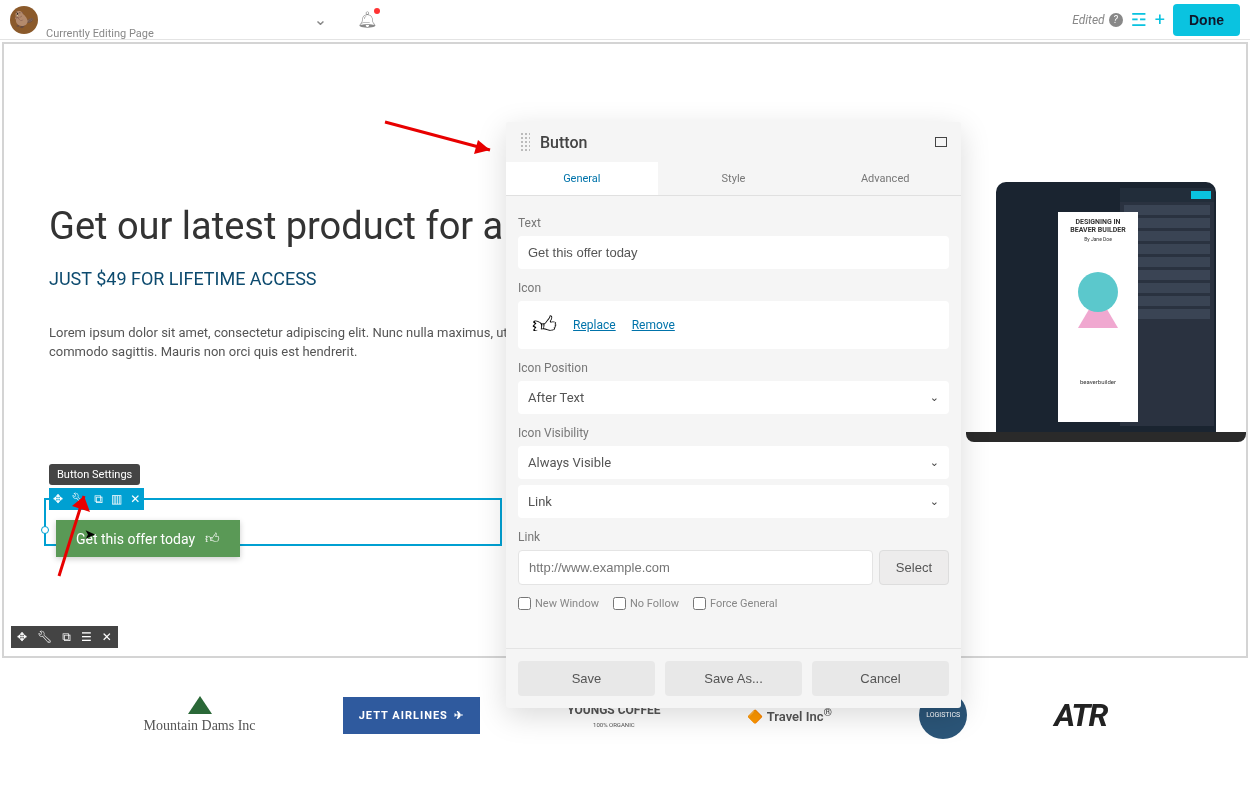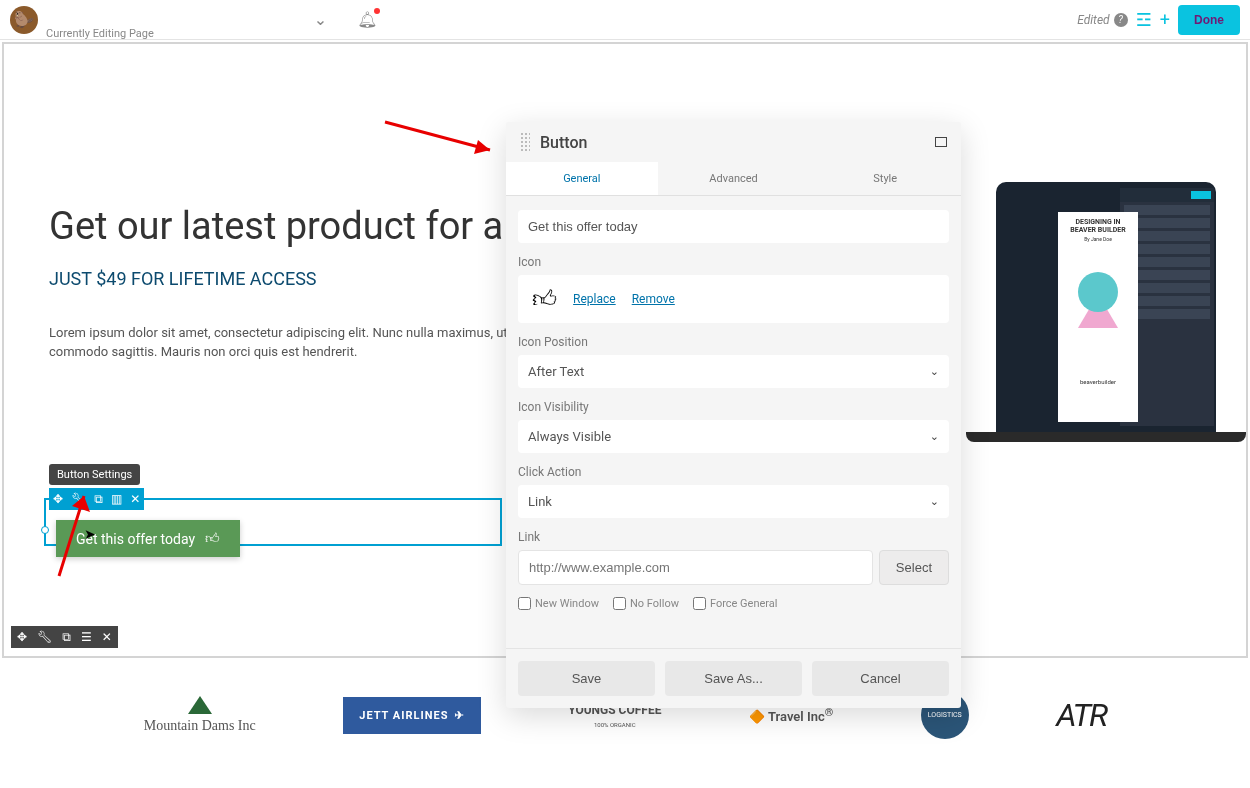--- a/index.html
+++ b/index.html
@@ -10,21 +10,21 @@
 .logo { width: 28px; height: 28px; margin-right: 8px; background: #8b5a2b; border-radius: 50%; position: relative; display: flex; align-items:center; justify-content:center; font-size:16px;}
 .page-info { display: flex; flex-direction: column; font-size: 11px; color: #888; margin-top: 44px; }
 .page-info .title { font-size: 14px; color: #333; }
 .topbar .chev { margin-left: 160px; color: #888; cursor: pointer; }
 .bell { margin-left: 30px; position: relative; color: #888; cursor: pointer; }
 .bell::after { content: ''; width: 6px; height: 6px; background: #f33; border-radius: 50%; position: absolute; top: -2px; right: -2px; }
 .top-right { margin-left: auto; display: flex; align-items: center; gap: 8px; }
 .edited { font-style: italic; font-size: 12px; color: #888; display:flex; align-items:center; gap:4px;}
 .help-circle { width: 14px; height: 14px; border-radius: 50%; background: #888; color: #fff; font-size: 10px; display: flex; align-items: center; justify-content: center; }
 .icon-btn { font-size: 18px; color: #0ac3e0; cursor: pointer; }
-.done-btn { background: #0ac3e0; color: #701a75; border: none; padding: 8px 16px; border-radius: 4px; font-weight: 600; cursor: pointer; font-size: 12px; }
+.done-btn { background: #0ac3e0; color: #0f172a; border: none; padding: 8px 16px; border-radius: 4px; font-weight: 600; cursor: pointer; font-size: 14px; }
 
 
 .canvas { border: 2px solid #d4d4d4; margin: 2px; height: 616px; background: #fff; position: relative; padding: 160px 45px 0; overflow: hidden; }
 .hero { width: 100%; position: relative; }
 .hero h1 { font-size: 38px; font-weight: 400; color: #333; line-height: 1.2; }
 .hero .sub { font-size: 18px; color: #0c4a6e; margin-top: 18px; font-weight: 400; }
 .hero .desc { font-size: 13px; color: #555; margin-top: 34px; line-height: 1.5; max-width: 460px; }
 
 
 .module-wrap { position: absolute; left: 40px; top: 454px; width: 458px; height: 48px; border: 2px solid #00a0d2; }
@@ -80,21 +80,21 @@
 .checkrow { display: flex; gap: 14px; margin-top: 6px; }
 .check { display: flex; align-items: center; gap: 4px; font-size: 11px; color: #888; }
 .check input { margin: 0; }
 .panel-ftr { display: flex; gap: 10px; padding: 12px; border-top: 1px solid #e4e4e4; margin-top: 24px; }
 .ftr-btn { flex: 1; background: #e8e8e8; border: none; padding: 10px; font-size: 13px; border-radius: 4px; cursor: pointer; color: #555; }
 
 
 .footer-logos { display: flex; align-items: center; justify-content: space-around; padding: 24px 100px; height: 110px; }
 .logo-item { font-size: 10px; color: #555; text-align: center; display:flex; flex-direction:column; align-items:center; gap:4px;}
 .jett { background: #2f5a9e; color: #fff; padding: 12px 16px; font-size: 11px; font-weight: bold; letter-spacing: 1px; display:flex; align-items:center; gap:6px;}
-.atr { font-size: 32px; font-weight: 400; font-style: italic; color: #222; letter-spacing:-2px;}
+.atr { font-size: 32px; font-weight: 700; font-style: italic; color: #222; letter-spacing:-2px;}
 .mtn-tri { width:0;height:0;border-left:12px solid transparent;border-right:12px solid transparent;border-bottom:18px solid #2a6837;}
 .script { font-family: cursive; font-size: 14px; }
 .circle-logo {width:48px;height:48px;border-radius:50%;background:#2b5578;color:#fff;display:flex;align-items:center;justify-content:center;font-size:7px;}
 </style>
 </head>
 <body>
 
 <div class="topbar">
   <div class="logo">🦫</div>
   <div class="page-info">
@@ -189,24 +189,25 @@
 </div>
 
 <div class="panel">
   <div class="panel-hdr">
     <div class="drag-handle"></div>
     <div class="panel-title">Button</div>
     <div class="panel-btn"></div>
   </div>
   <div class="tabs">
     <div class="tab active">General</div>
+    <div class="tab">Style</div>
     <div class="tab">Advanced</div>
-    <div class="tab">Style</div>
   </div>
   <div class="panel-body">
+    <div class="field-label">Text</div>
     <input class="text-input" value="Get this offer today" style="">
 
     <div class="field-label">Icon</div>
     <div class="icon-field">
       <span class="thumb-icon">👍︎</span>
       <span class="link-action">Replace</span>
       <span class="link-action">Remove</span>
     </div>
 
     <div class="field-label">Icon Position</div>
@@ -214,21 +215,20 @@
       <span>After Text</span>
         <span class="chevron">⌄</span>
     </div>
 
     <div class="field-label">Icon Visibility</div>
     <div class="select-input">
       <span>Always Visible</span>
         <span class="chevron">⌄</span>
     </div>
 
-    <div class="field-label">Click Action</div>
     <div class="select-input">
       <span>Link</span>
         <span class="chevron">⌄</span>
     </div>
 
     <div class="field-label">Link</div>
     <div class="link-row">
       <input class="link-input" placeholder="http://www.example.com" style="">
       <button class="select-btn">Select</button>
     </div>

